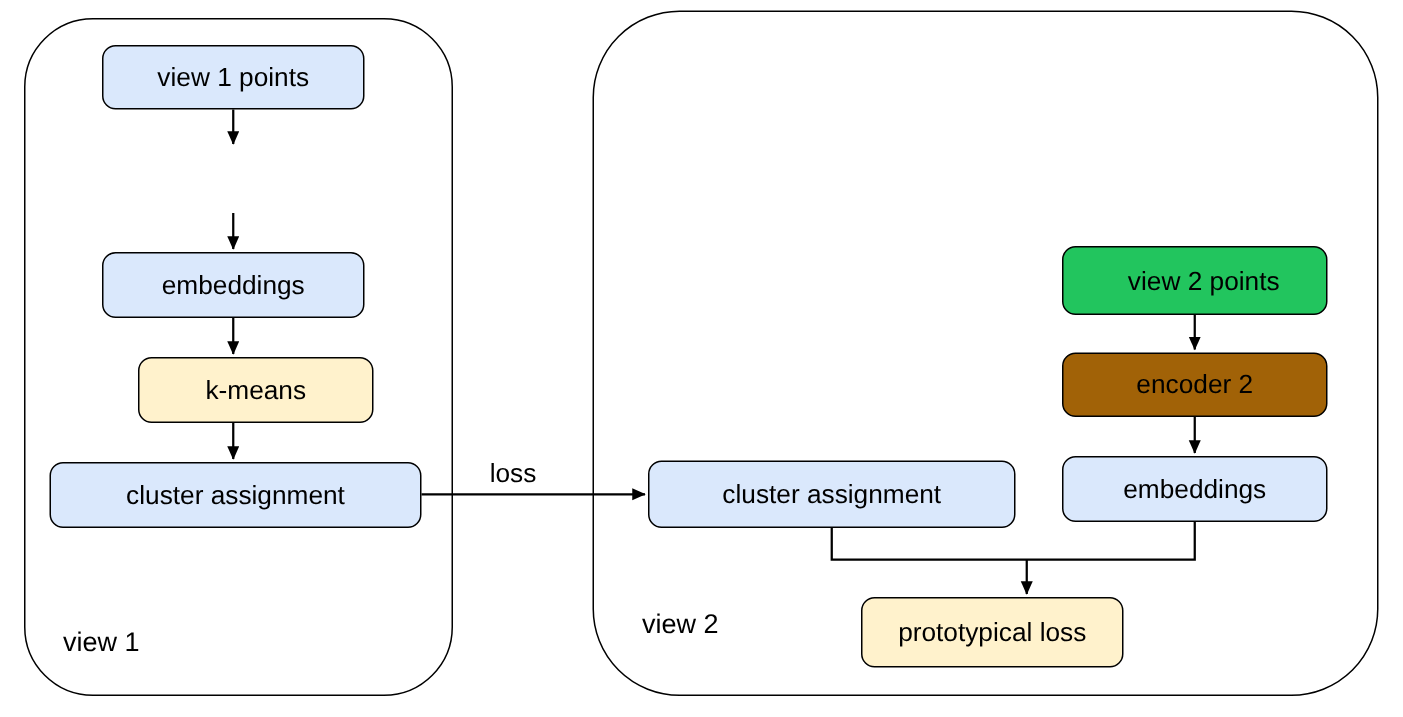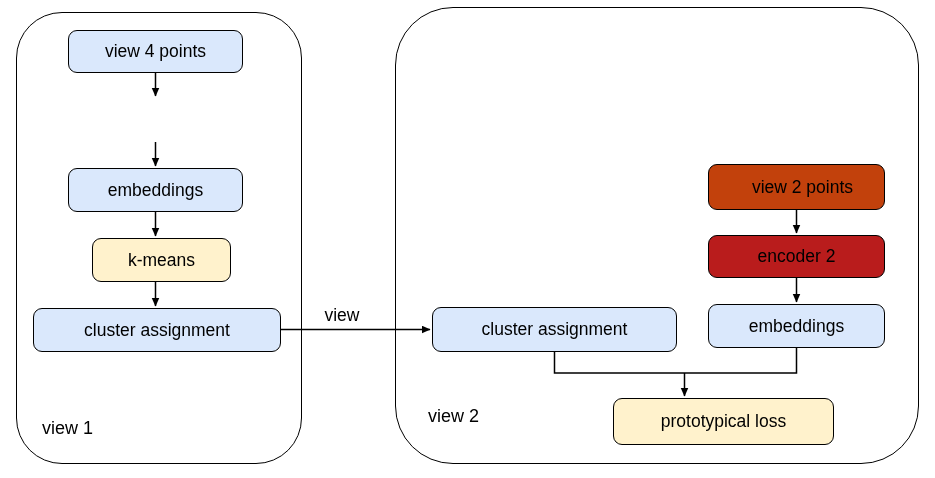--- a/index.html
+++ b/index.html
@@ -59,27 +59,27 @@
     display: flex;
     align-items: center;
     justify-content: center;
     font-size: 17.5px;
     color: #000000;
     white-space: nowrap;
   }
   .n-view1-points { left: 68px;  top: 30px;  width: 175px; height: 43px; }
   .n-encoder1     { left: 68px;  top: 98px;  width: 175px; height: 44px; }
   .n-embeddings1  { left: 68px;  top: 168px; width: 175px; height: 44px; }
-  .n-kmeans       { left: 92px;  top: 238px; width: 139px; height: 44px; }
+  .n-kmeans       { left: 92px;  top: 238px; width: 157px; height: 44px; }
   .n-cluster1     { left: 33px;  top: 308px; width: 248px; height: 44px; }
   .n-cluster2     { left: 432px; top: 307px; width: 245px; height: 45px; }
   .n-view2-points { left: 708px; top: 164px; width: 177px; height: 46px; }
   .n-encoder2     { left: 708px; top: 235px; width: 177px; height: 43px; }
   .n-embeddings2  { left: 708px; top: 304px; width: 177px; height: 44px; }
-  .n-protoloss    { left: 574px; top: 398px; width: 221px; height: 47px; margin-left: 39px; }
+  .n-protoloss    { left: 574px; top: 398px; width: 175px; height: 47px; }
   .edge-label {
     position: absolute;
     left: 306px;
     top: 305px;
     width: 72px;
     text-align: center;
     font-size: 17.5px;
     color: #000000;
     background: #ffffff;
   }
@@ -109,26 +109,26 @@
     <path d="M554.5,352 L554.5,373 L796.5,373 L796.5,348" stroke="#000000" stroke-width="1.5" fill="none"></path>
     <path d="M684.5,373 L684.5,396" stroke="#000000" stroke-width="1.5" fill="none" marker-end="url(#arrowhead)"></path>
   </svg>
 
   <div class="container view1"></div>
   <div class="container view2"></div>
 
   <div class="group-label v1">view 1</div>
   <div class="group-label v2">view 2</div>
 
-  <div class="node data n-view1-points" style="background: rgb(218, 232, 252); border-color: rgb(0, 0, 0);">view 4 points</div>
+  <div class="node data n-view1-points" style="background: rgb(218, 232, 252); border-color: rgb(0, 0, 0);">view 1 points</div>
   <div class="node data n-embeddings1" style="background: rgb(218, 232, 252); border-color: rgb(0, 0, 0);">embeddings</div>
   <div class="node process n-kmeans" style="background: rgb(255, 242, 204); border-color: rgb(0, 0, 0);">k-means</div>
   <div class="node data n-cluster1" style="background: rgb(218, 232, 252); border-color: rgb(0, 0, 0);">cluster assignment</div>
 
   <div class="node data n-cluster2" style="background: rgb(218, 232, 252); border-color: rgb(0, 0, 0);">cluster assignment</div>
-  <div class="node data n-view2-points" style="background: #c2410c; border-color: rgb(0, 0, 0); padding-left: 12px;">view 2 points</div>
-  <div class="node process n-encoder2" style="background: #b91c1c; border-color: rgb(0, 0, 0);">encoder 2</div>
+  <div class="node data n-view2-points" style="background: #22c55e; border-color: rgb(0, 0, 0); padding-left: 12px;">view 2 points</div>
+  <div class="node process n-encoder2" style="background: #a16207; border-color: rgb(0, 0, 0);">encoder 2</div>
   <div class="node data n-embeddings2" style="background: rgb(218, 232, 252); border-color: rgb(0, 0, 0);">embeddings</div>
   <div class="node process n-protoloss" style="background: rgb(255, 242, 204); border-color: rgb(0, 0, 0);">prototypical loss</div>
 
-  <div class="edge-label">view</div>
+  <div class="edge-label">loss</div>
 
 </div>
 
 </body></html>

